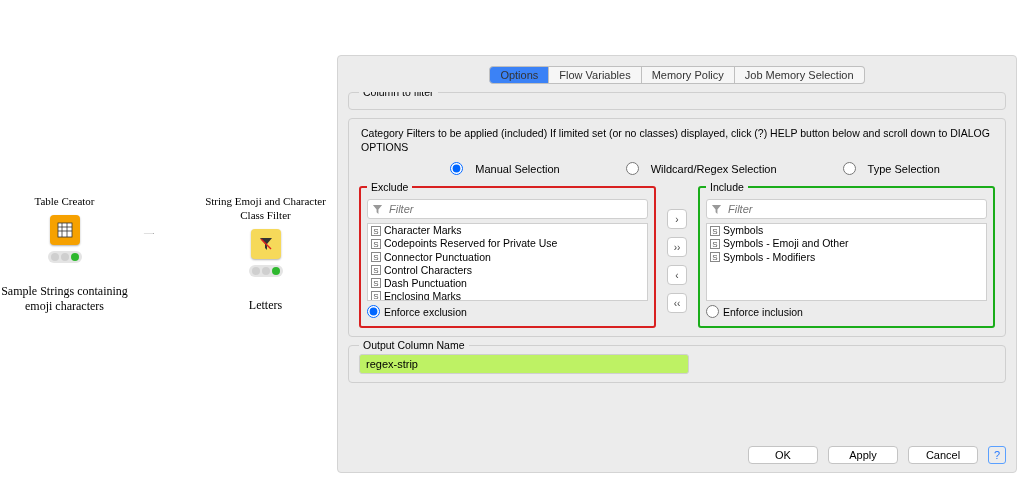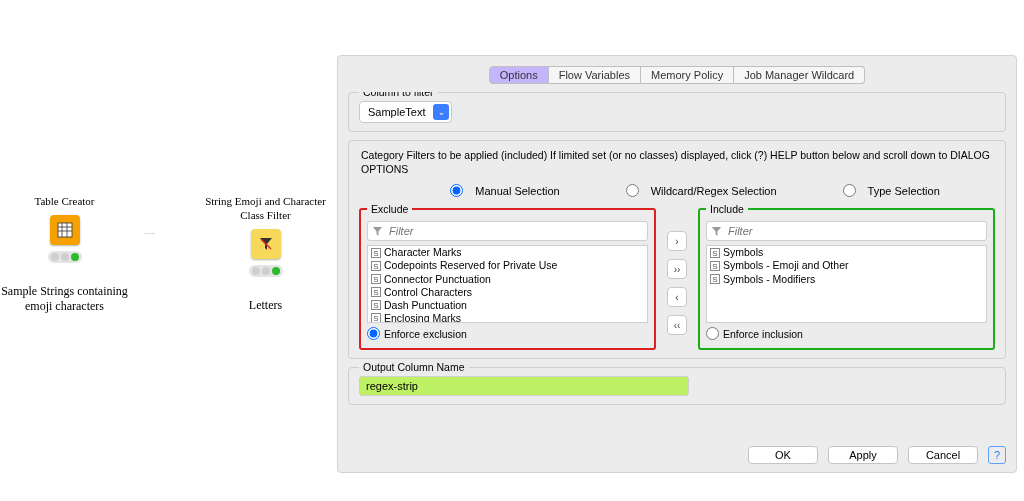--- a/index.html
+++ b/index.html
@@ -103,21 +103,21 @@
     padding: 10px 0 8px;
   }
   .tab {
     font-size: 11px;
     padding: 2px 10px;
     border: 1px solid #bfbfbf;
     background: #f6f6f6;
     color: #333;
   }
   .tab.active {
-    background: #c4b5fd;
+    background: #3b82f6;
     border-radius: 4px 0 0 4px;
     font-weight: 500;
   }
   .tab:not(:first-child){ border-left: none; }
   .tab:last-child{ border-radius: 0 4px 4px 0; }
 
   .inner {
     flex: 1;
     margin: 0 10px 8px 10px;
     background: #ececec;
@@ -345,30 +345,26 @@
       <div class="wf-sub">Letters</div>
     </div>
   </div>
 </div>
 
 <div class="dialog">
   <div class="tabs">
     <div class="tab active">Options</div>
     <div class="tab">Flow Variables</div>
     <div class="tab">Memory Policy</div>
-    <div class="tab">Job Manager Wildcard</div>
+    <div class="tab">Job Memory Selection</div>
   </div>
 
   <div class="inner">
     <div class="group">
       <span class="group-title">Column to filter</span>
-      <div class="col-select">
-        <span>SampleText</span>
-        <span class="col-caret">⌄</span>
-      </div>
     </div>
 
     <div class="group" style="padding-top:4px;">
       <div class="help-text">Category Filters to be applied (included)  If limited set (or no classes) displayed, click (?) HELP button below and scroll down to DIALOG OPTIONS</div>
 
       <div class="radio-row">
         <label class="radio">
             <input type="radio" checked="" style="">
             <span>Manual Selection</span>
           </label>

